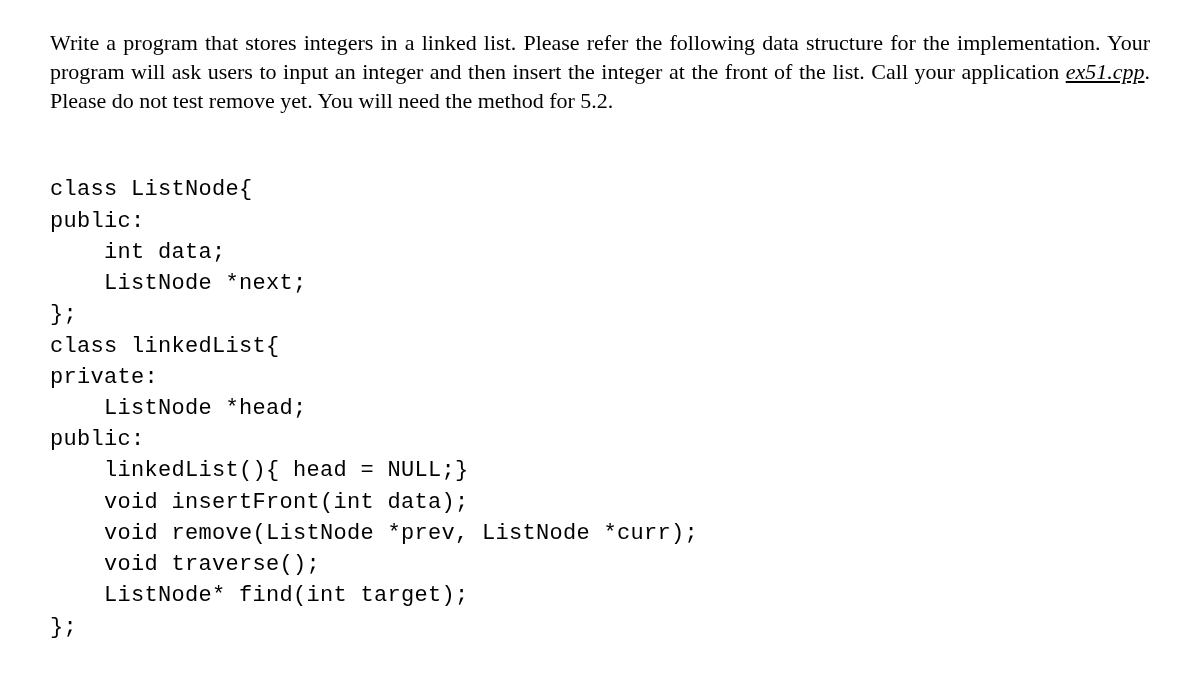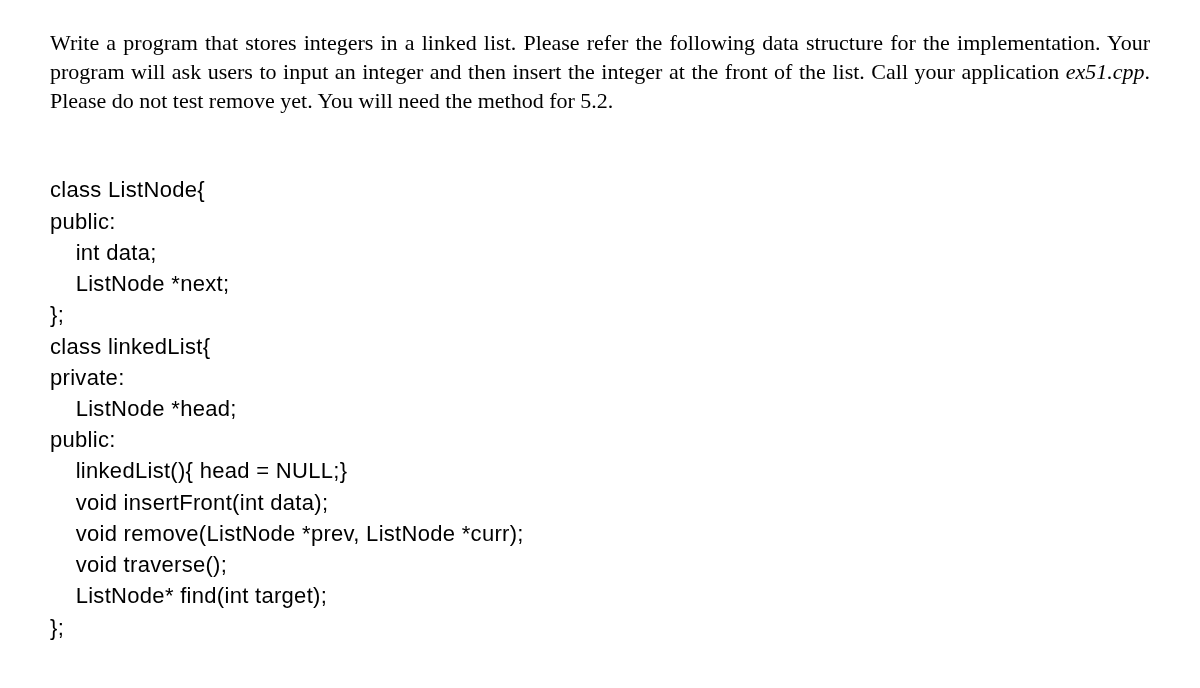--- a/index.html
+++ b/index.html
@@ -17,23 +17,24 @@
       width: 1200px;
       height: 688px;
       overflow: hidden;
     }
     .instruction {
       text-align: justify;
       margin-bottom: 28px;
     }
     .italic {
       font-style: italic;
+      text-decoration: underline;
     }
     .code-block {
-      font-family: Liberation Sans, sans-serif;
+      font-family: Liberation Mono, monospace;
       font-size: 22px;
       white-space: pre;
       line-height: 1.42;
       letter-spacing: 0.3px;
     }
   </style>
 </head>
 <body>
 
 <p class="instruction">

